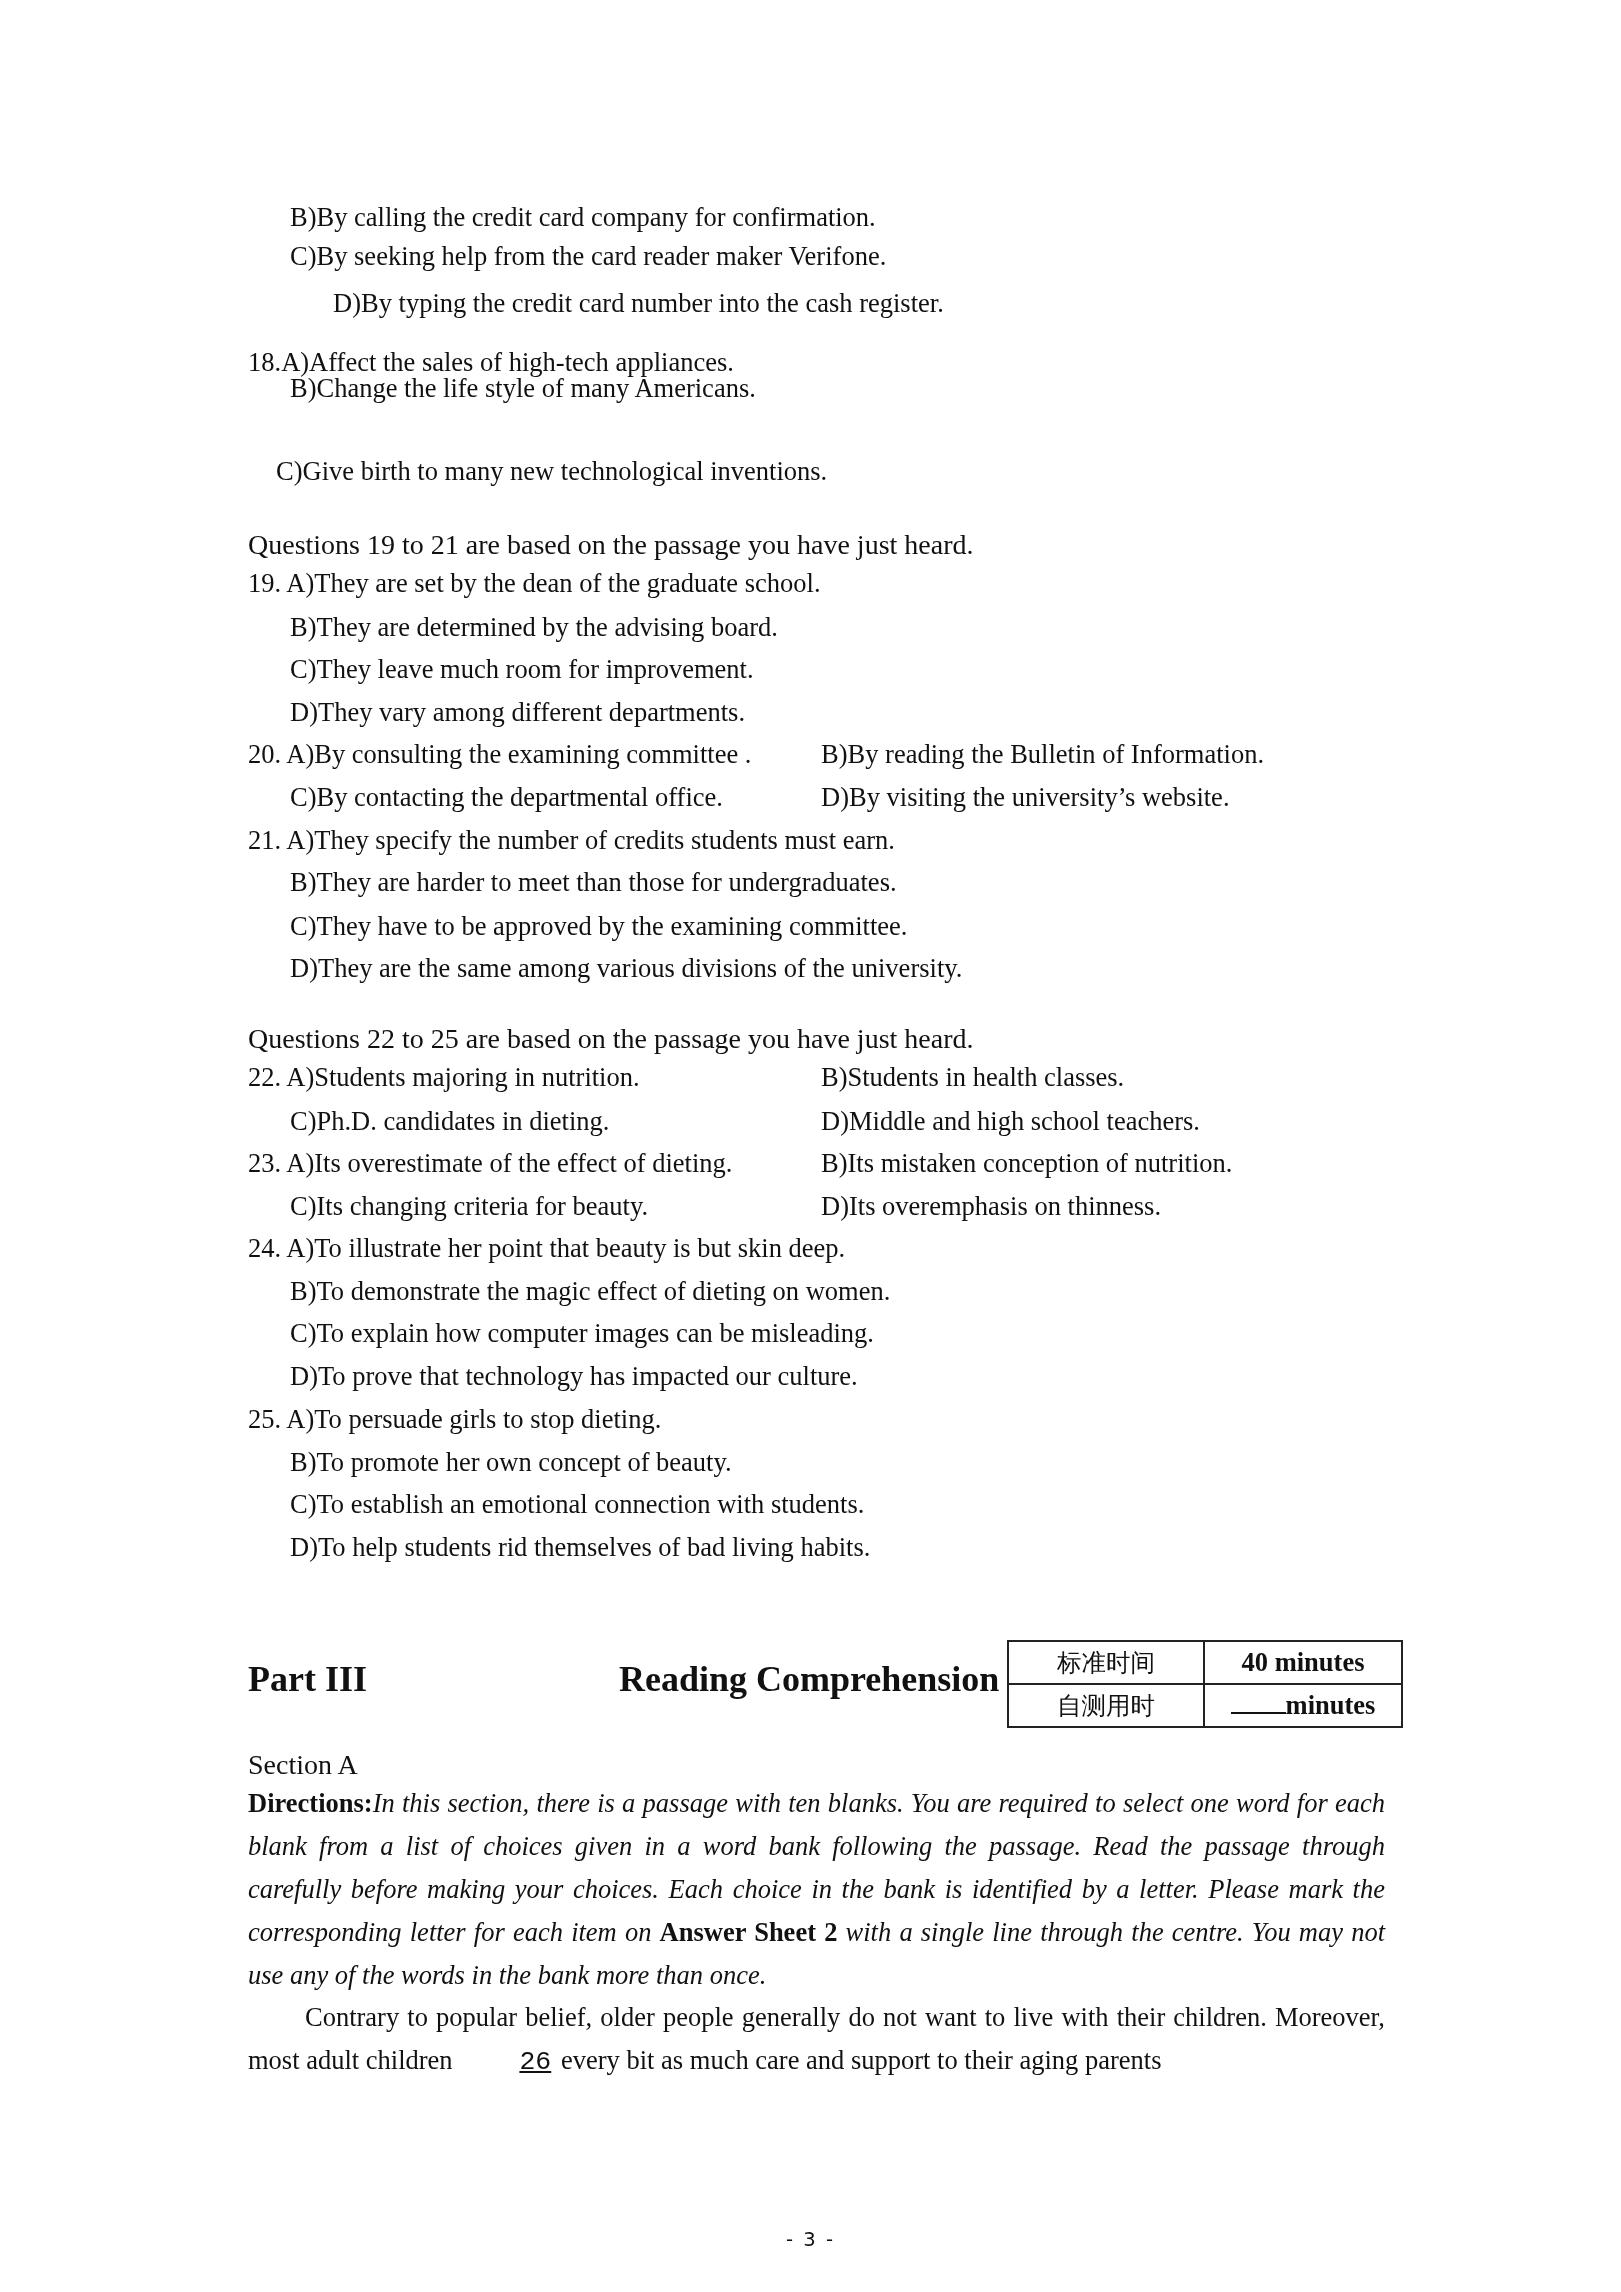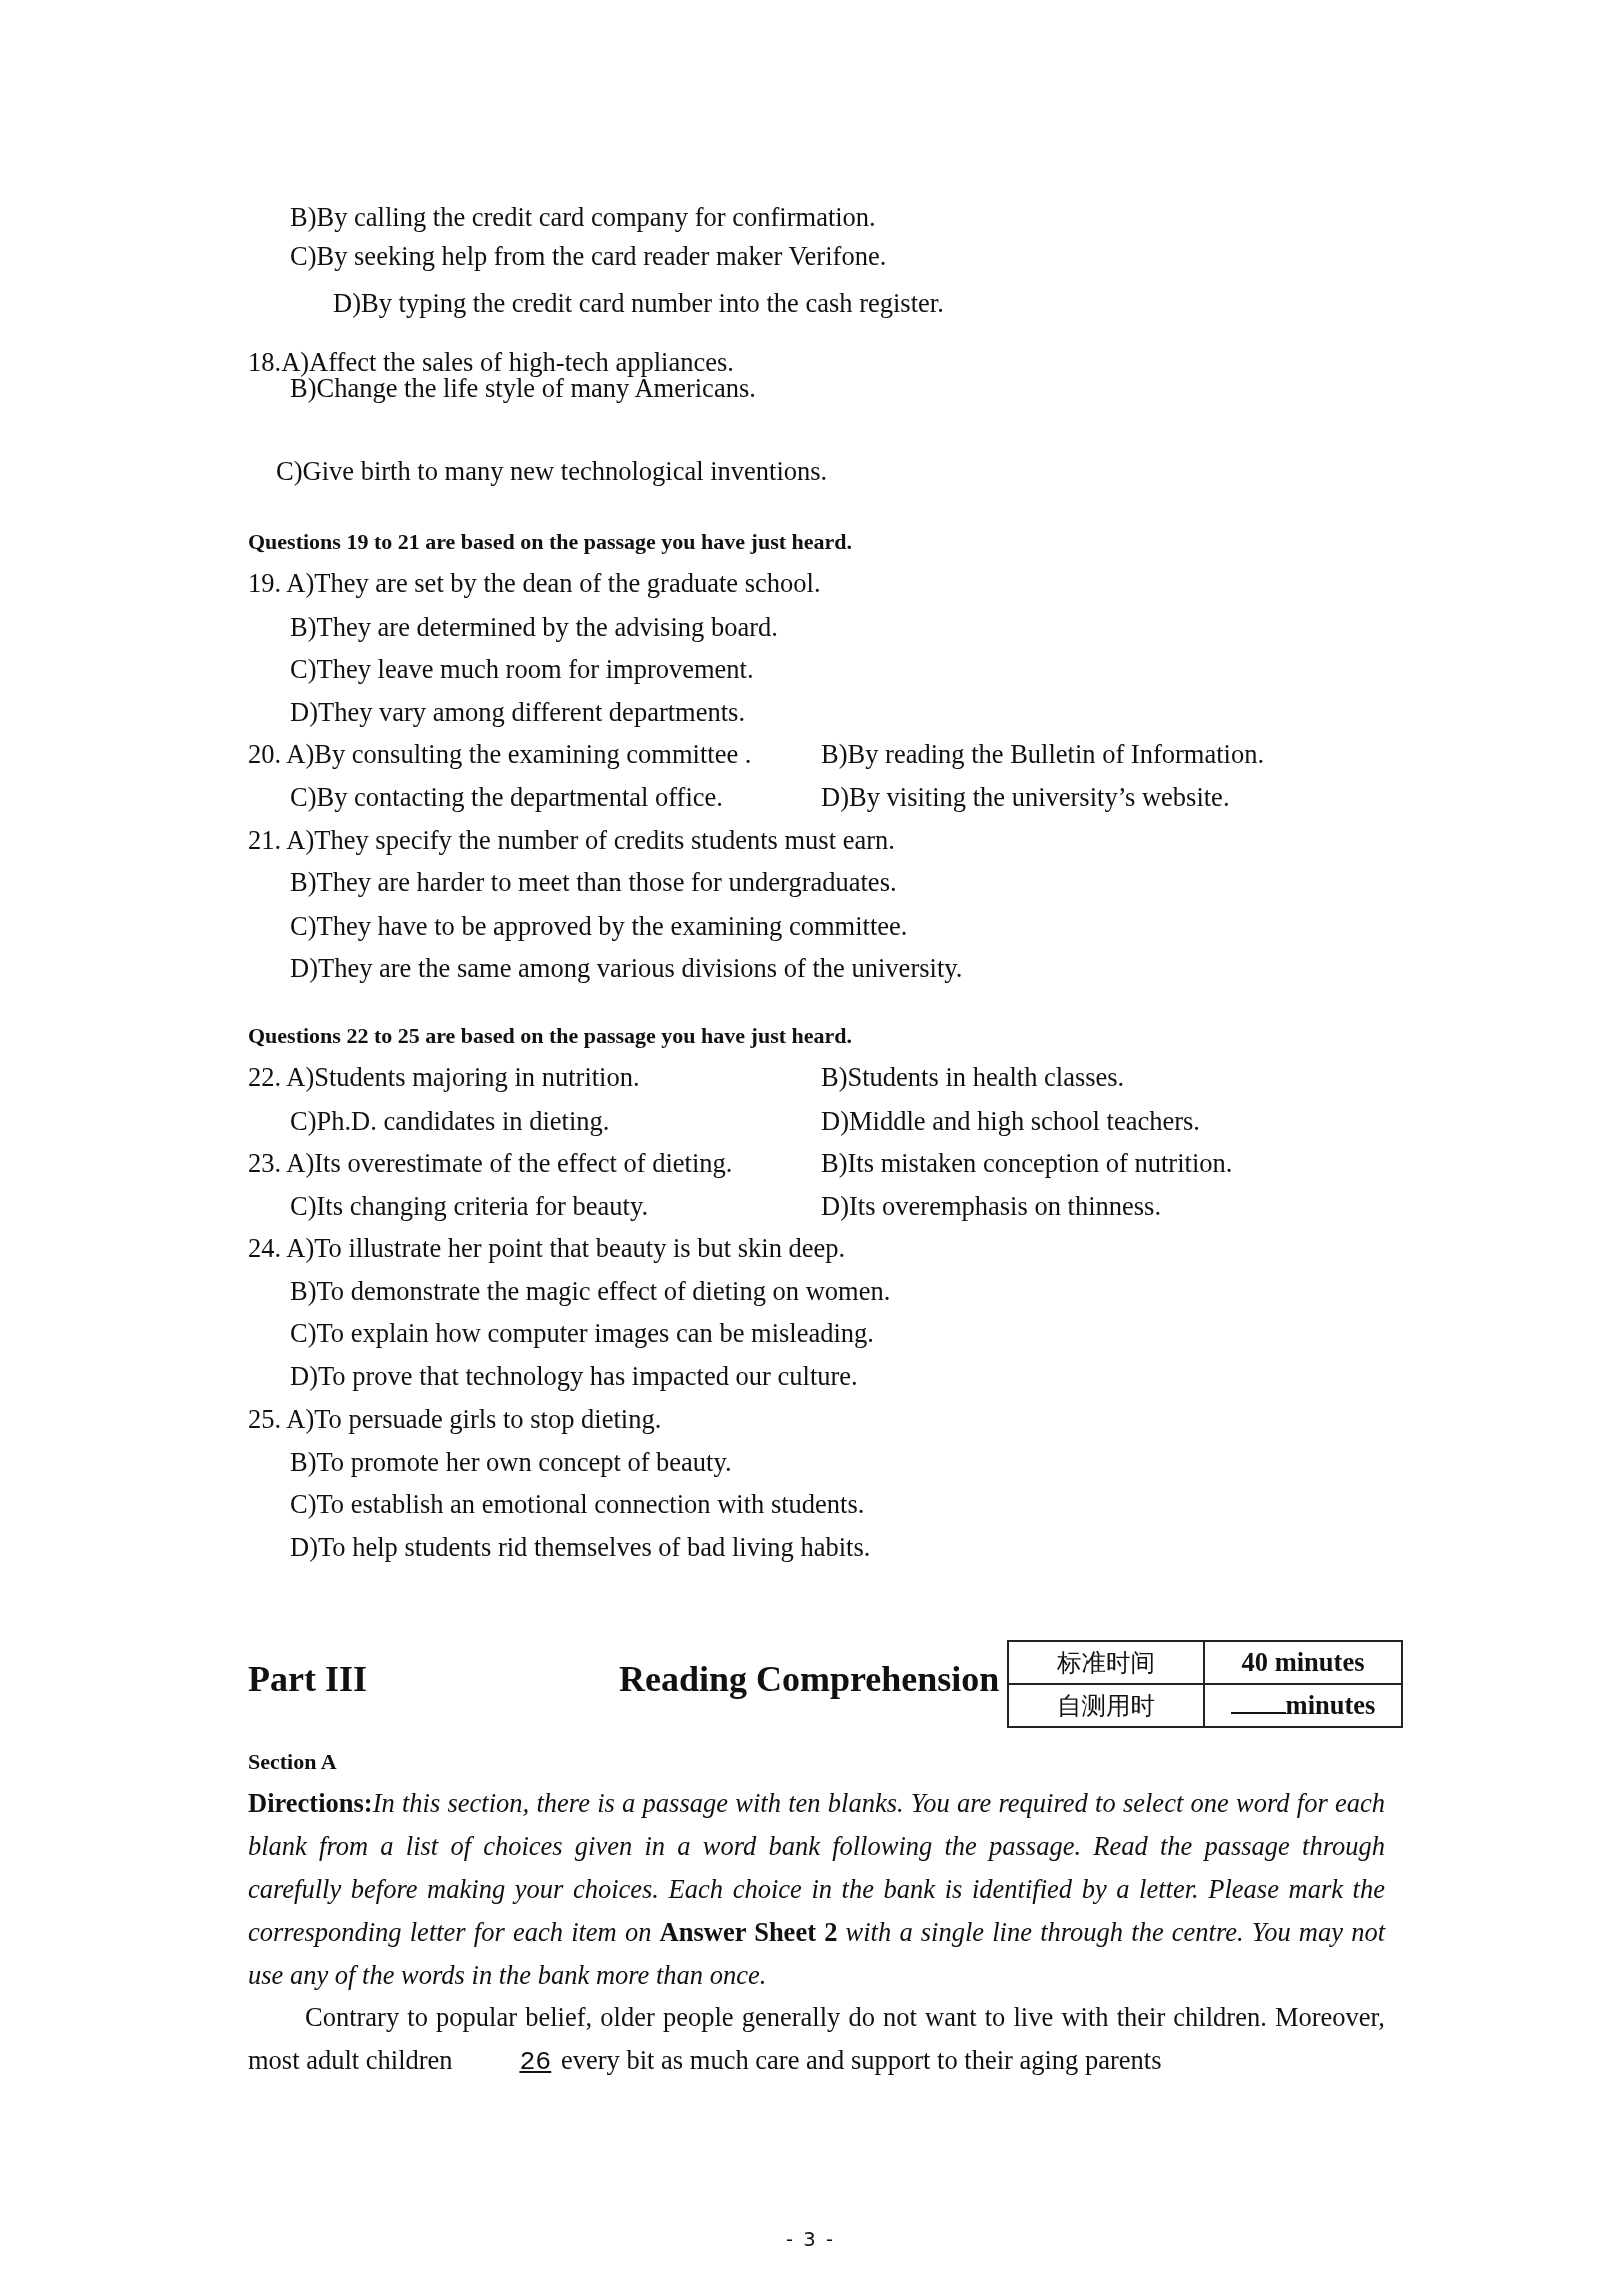--- a/index.html
+++ b/index.html
@@ -7,21 +7,21 @@
     width: 1621px; height: 2293px; position: relative; overflow: hidden;
     font-family: "Liberation Serif", "DejaVu Serif", serif;
     color: #111111;
   }
   .page { position: absolute; left: 0; top: 0; width: 1408px; height: 2293px; padding-left: 30px; }
   .line {
     position: absolute; font-size: 26.5px; line-height: 31px; white-space: nowrap;
   }
   .bold { font-weight: bold; }
   .ital { font-style: italic; }
-  .heading { position: absolute; left: 248px; font-size: 22px; font-weight: bold; white-space: nowrap; }
+  .heading { position: absolute; left: 248px; font-size: 28px; font-weight: normal; white-space: nowrap; }
   .part-title { position: absolute; font-size: 36px; font-weight: bold; white-space: nowrap; }
   .time-table {
     position: absolute; left: 1007px; top: 1640px; border-collapse: collapse;
     font-size: 26.5px;
   }
   .time-table td {
     border: 2px solid #222; height: 41px; text-align: center; padding: 0;
   }
   .time-table td.c1 { width: 194px; font-family: "DejaVu Sans", sans-serif; font-size: 24.5px; }
   .time-table td.c2 { width: 196px; font-weight: bold; }

